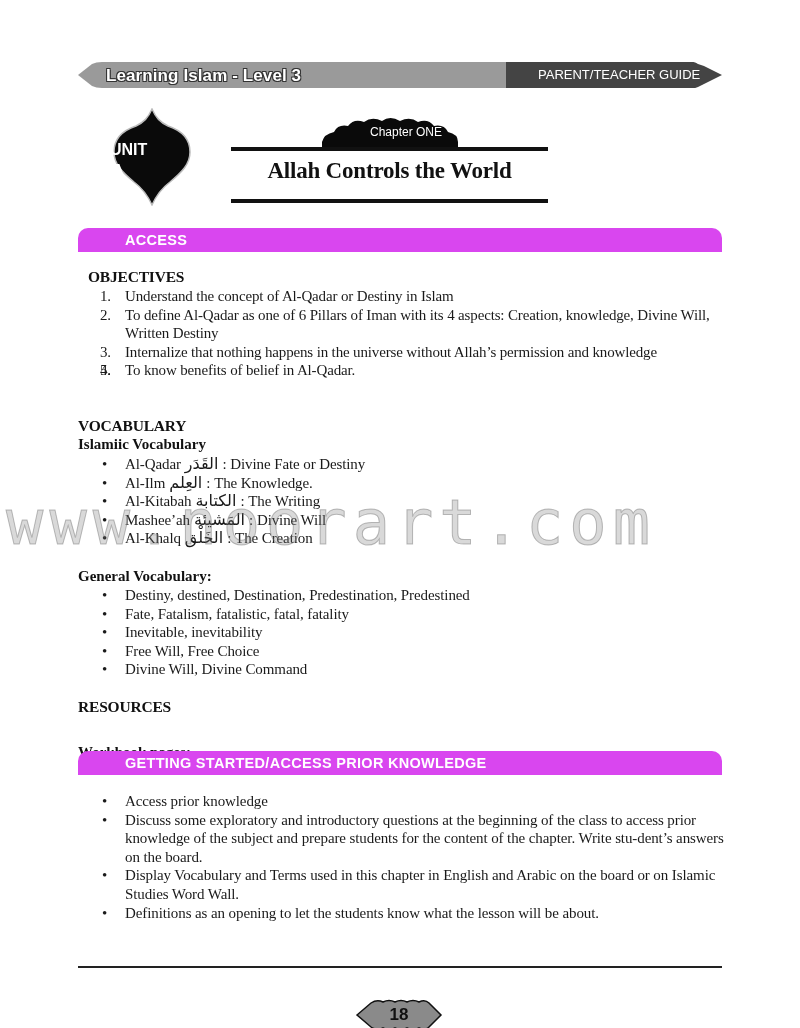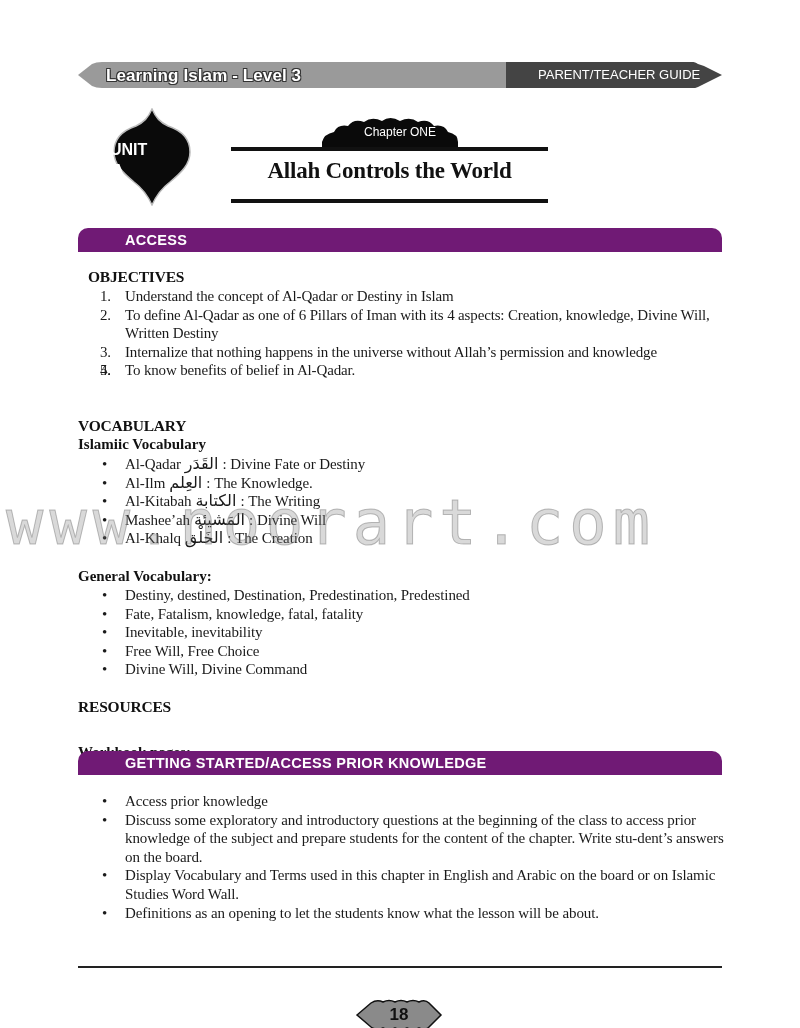--- a/index.html
+++ b/index.html
@@ -30,35 +30,35 @@
       position: absolute; left: 0; width: 84px; text-align: left;
       font-family: "Liberation Sans", sans-serif; font-weight: bold; color: #ffffff;
     }
     .unit-text.l1 { top: 33px; font-size: 16px; }
     .unit-text.l2 { top: 51px; font-size: 21px; }
 
     
     .chapter-cloud { left: 320px; top: 112px; width: 140px; height: 40px; }
     .chapter-cloud svg { position: absolute; left: 0; top: 0; }
     .chapter-label {
-      position: absolute; left: 10px; width: 140px; top: 13px; text-align: center;
+      position: absolute; left: 16px; width: 140px; top: 13px; text-align: center;
       font-family: "Liberation Sans", sans-serif; font-size: 12px; color: #ffffff;
     }
     .title-rule { left: 231px; width: 317px; height: 4px; background: #111; }
     .title-rule.top { top: 147px; }
     .title-rule.bottom { top: 199px; }
     .chapter-title {
       left: 231px; width: 317px; top: 158px; text-align: center;
       font-family: "Liberation Serif", serif; font-weight: bold; font-size: 23px; color: #111;
       letter-spacing: -0.2px;
     }
 
     
     .section-bar {
-      left: 78px; width: 644px; height: 24px; background: #701a75;
+      left: 78px; width: 644px; height: 24px; background: #d946ef;
       border-radius: 10px 10px 0 0;
     }
     .section-bar span {
       position: absolute; left: 47px; top: 4px;
       font-family: "Liberation Sans", sans-serif; font-weight: bold; font-size: 14.5px; color: #ffffff;
       letter-spacing: 0.3px;
     }
 
     
     .h-upper {
@@ -145,21 +145,21 @@
   <li><span class="dot">•</span><span>Al-Qadar</span><span class="arabic">القَدَر</span><span>: Divine Fate or Destiny</span></li>
   <li><span class="dot">•</span><span>Al-Ilm</span><span class="arabic">العِلم</span><span>: The Knowledge.</span></li>
   <li><span class="dot">•</span><span>Al-Kitabah</span><span class="arabic">الكتابة</span><span>: The Writing</span></li>
   <li><span class="dot">•</span><span>Mashee’ah</span><span class="arabic">المَشيئة</span><span>: Divine Will</span></li>
   <li><span class="dot">•</span><span>Al-Khalq</span><span class="arabic">الخَلْق</span><span>: The Creation</span></li>
 </ul>
 
 <div class="abs h-sub" style="top:568px;">General Vocabulary:</div>
 <ul class="abs bul-list" style="top:586px;">
   <li><span class="dot">•</span><span>Destiny, destined, Destination, Predestination, Predestined</span></li>
-  <li><span class="dot">•</span><span>Fate, Fatalism, knowledge, fatal, fatality</span></li>
+  <li><span class="dot">•</span><span>Fate, Fatalism, fatalistic, fatal, fatality</span></li>
   <li><span class="dot">•</span><span>Inevitable, inevitability</span></li>
   <li><span class="dot">•</span><span>Free Will, Free Choice</span></li>
   <li><span class="dot">•</span><span>Divine Will, Divine Command</span></li>
 </ul>
 
 <div class="abs h-upper" style="top:698px;">RESOURCES</div>
 <div class="abs h-sub" style="top:717px;margin-top:27px;">Workbook pages:</div>
 
 <div class="abs section-bar" style="top:751px;">
   <span>GETTING STARTED/ACCESS PRIOR KNOWLEDGE</span>

